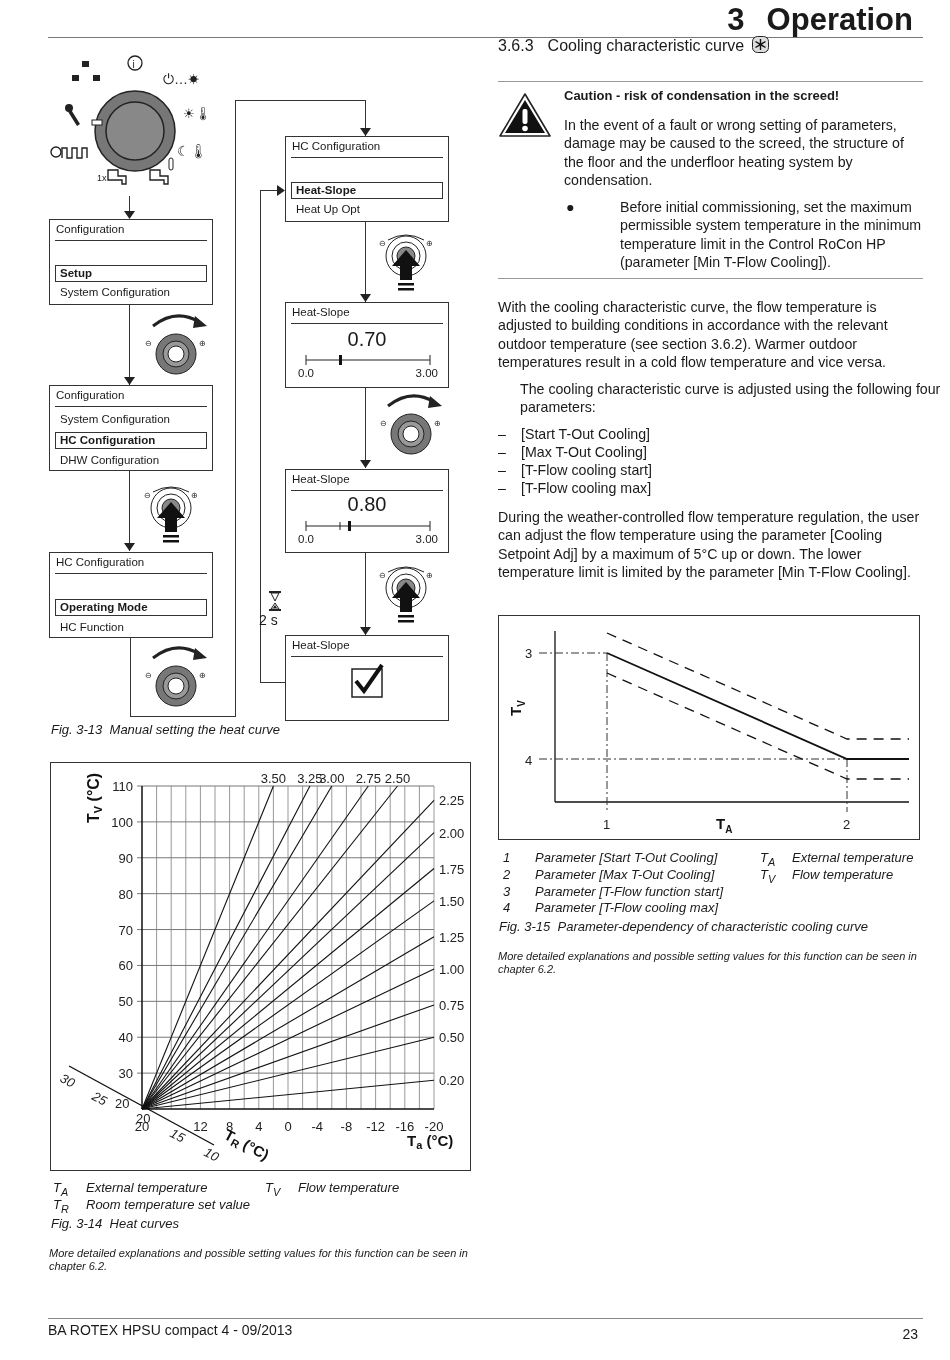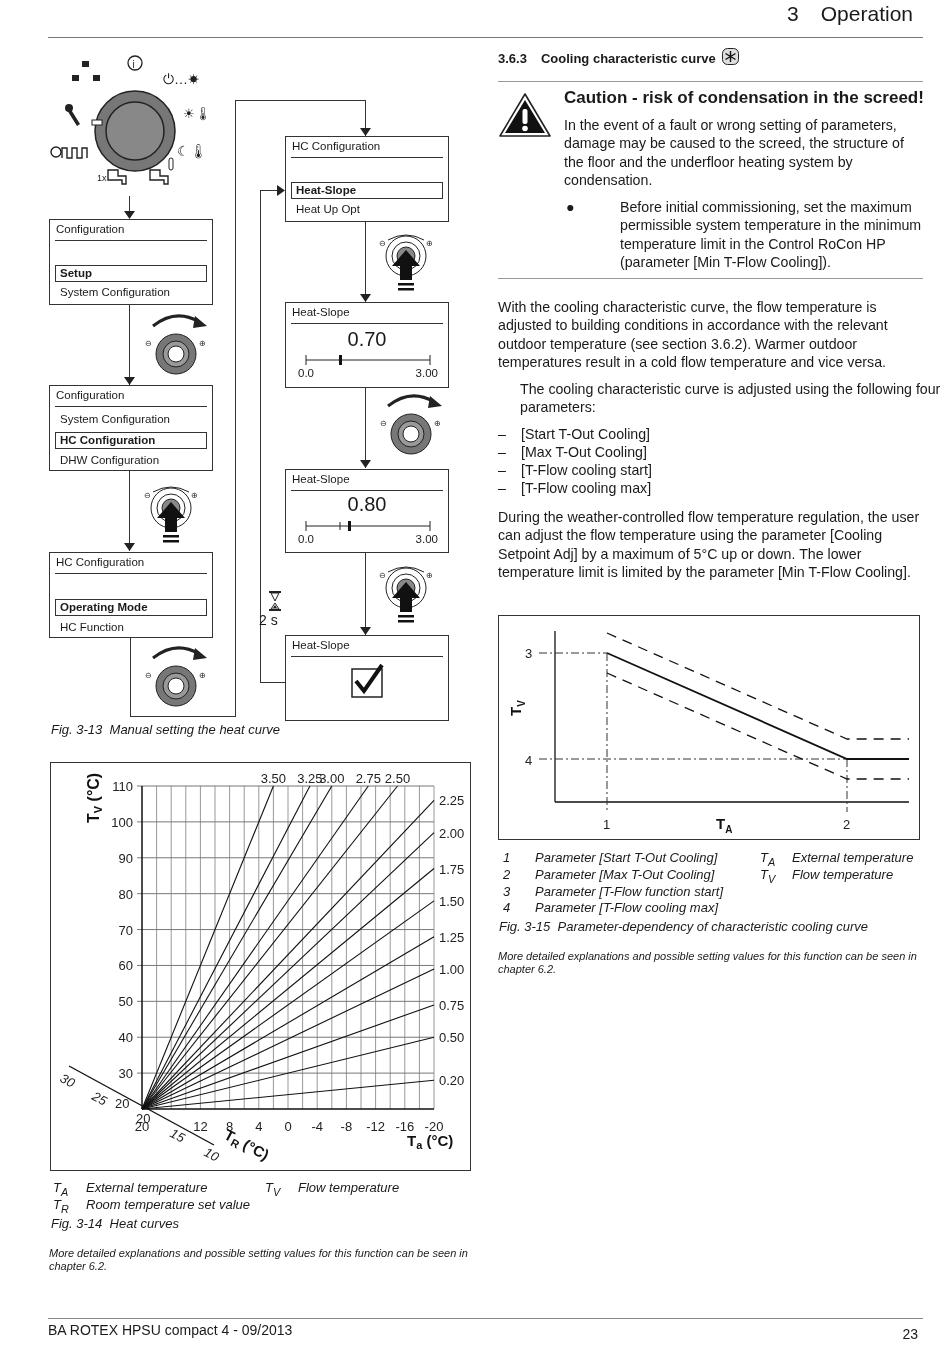--- a/index.html
+++ b/index.html
@@ -1,33 +1,33 @@
 <!DOCTYPE html>
 <html><head>
 <meta charset="utf-8">
 <style>
   * { box-sizing: border-box; }
   body { margin:0; padding:0; background:#fff; font-family:"Liberation Sans", sans-serif; color:#1a1a1a; }
   .page { position:relative; width:950px; height:1360px; background:#fff; overflow:hidden; }
   .abs { position:absolute; }
   .hdr-rule { position:absolute; left:48px; top:37px; width:875px; height:1px; background:#777; }
-  .chapter { position:absolute; right:37px; top:2px; font-size:21px; font-weight:normal; }
+  .chapter { position:absolute; right:37px; top:2px; font-size:31px; font-weight:bold; }
   .chapter .num { margin-right:22px; }
   .lcd { position:absolute; border:1px solid #333; background:#fff; font-size:11.5px; }
   .lcd .title { position:absolute; left:6px; top:3px; }
   .lcd .rule { position:absolute; left:5px; right:5px; height:1px; background:#333; }
   .lcd .item { position:absolute; left:10px; }
   .lcd .sel { position:absolute; left:5px; right:5px; height:17px; border:1px solid #333; font-weight:bold; padding-left:4px; line-height:15px; }
   .lcd .big { position:absolute; width:100%; text-align:center; font-size:20px; }
   .lcd .lo, .lcd .hi { position:absolute; font-size:11.5px; }
   .line { position:absolute; background:#333; }
-  .section-title { position:absolute; left:498px; top:48px; font-size:13px; font-weight:bold; }
+  .section-title { position:absolute; left:498px; top:36px; font-size:16px; font-weight:normal; }
   .section-title .no { margin-right:14px; }
   .rule-gray { position:absolute; height:1px; background:#999; }
-  .caution-title { position:absolute; left:564px; top:88px; font-size:17px; font-weight:bold; }
+  .caution-title { position:absolute; left:564px; top:88px; font-size:13px; font-weight:bold; }
   .body-text { position:absolute; font-size:14.2px; line-height:18.3px; }
   .list-dash { position:absolute; font-size:14.2px; line-height:18.3px; }
   .caption { position:absolute; font-size:13px; font-style:italic; }
   .note { position:absolute; font-size:11px; font-style:italic; line-height:13px; }
   .footer-left { position:absolute; left:48px; top:1322px; font-size:14px; }
   .footer-right { position:absolute; right:32px; top:1326px; font-size:14px; }
   .legend-row { position:absolute; font-size:13px; font-style:italic; }
   .chartbox { position:absolute; border:1px solid #333; }
   svg text { font-family:"Liberation Sans", sans-serif; }
 </style>

